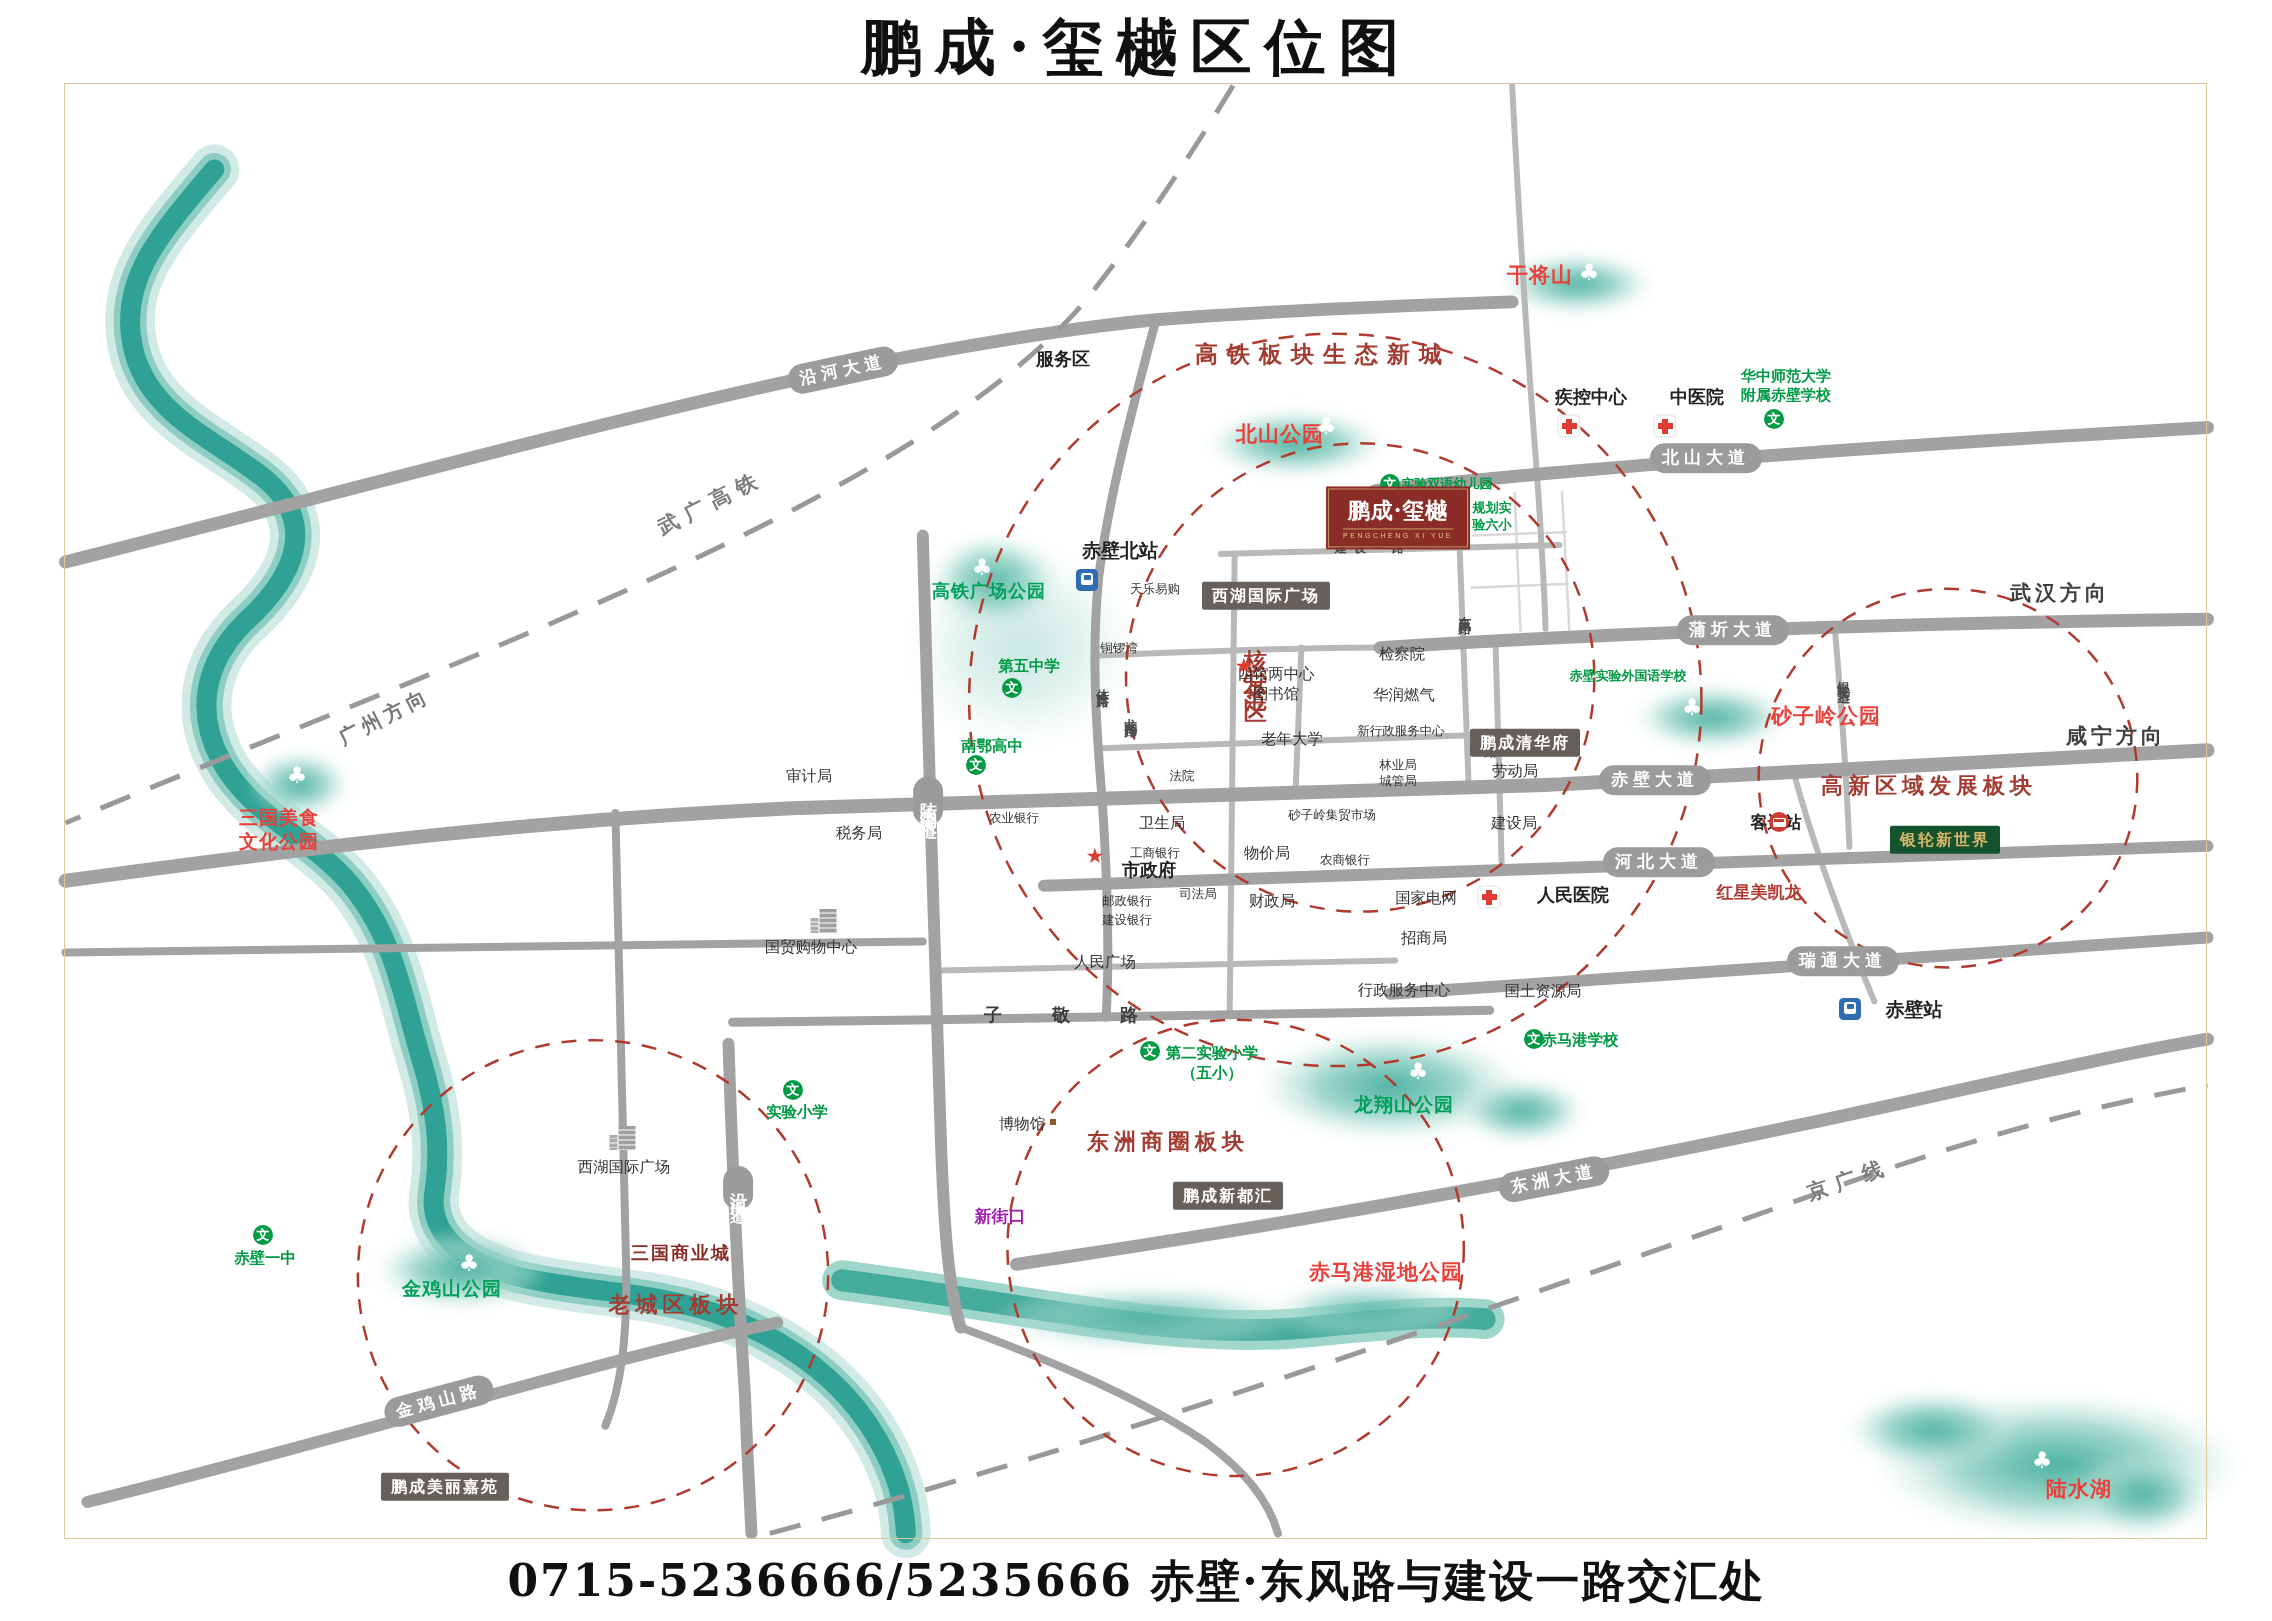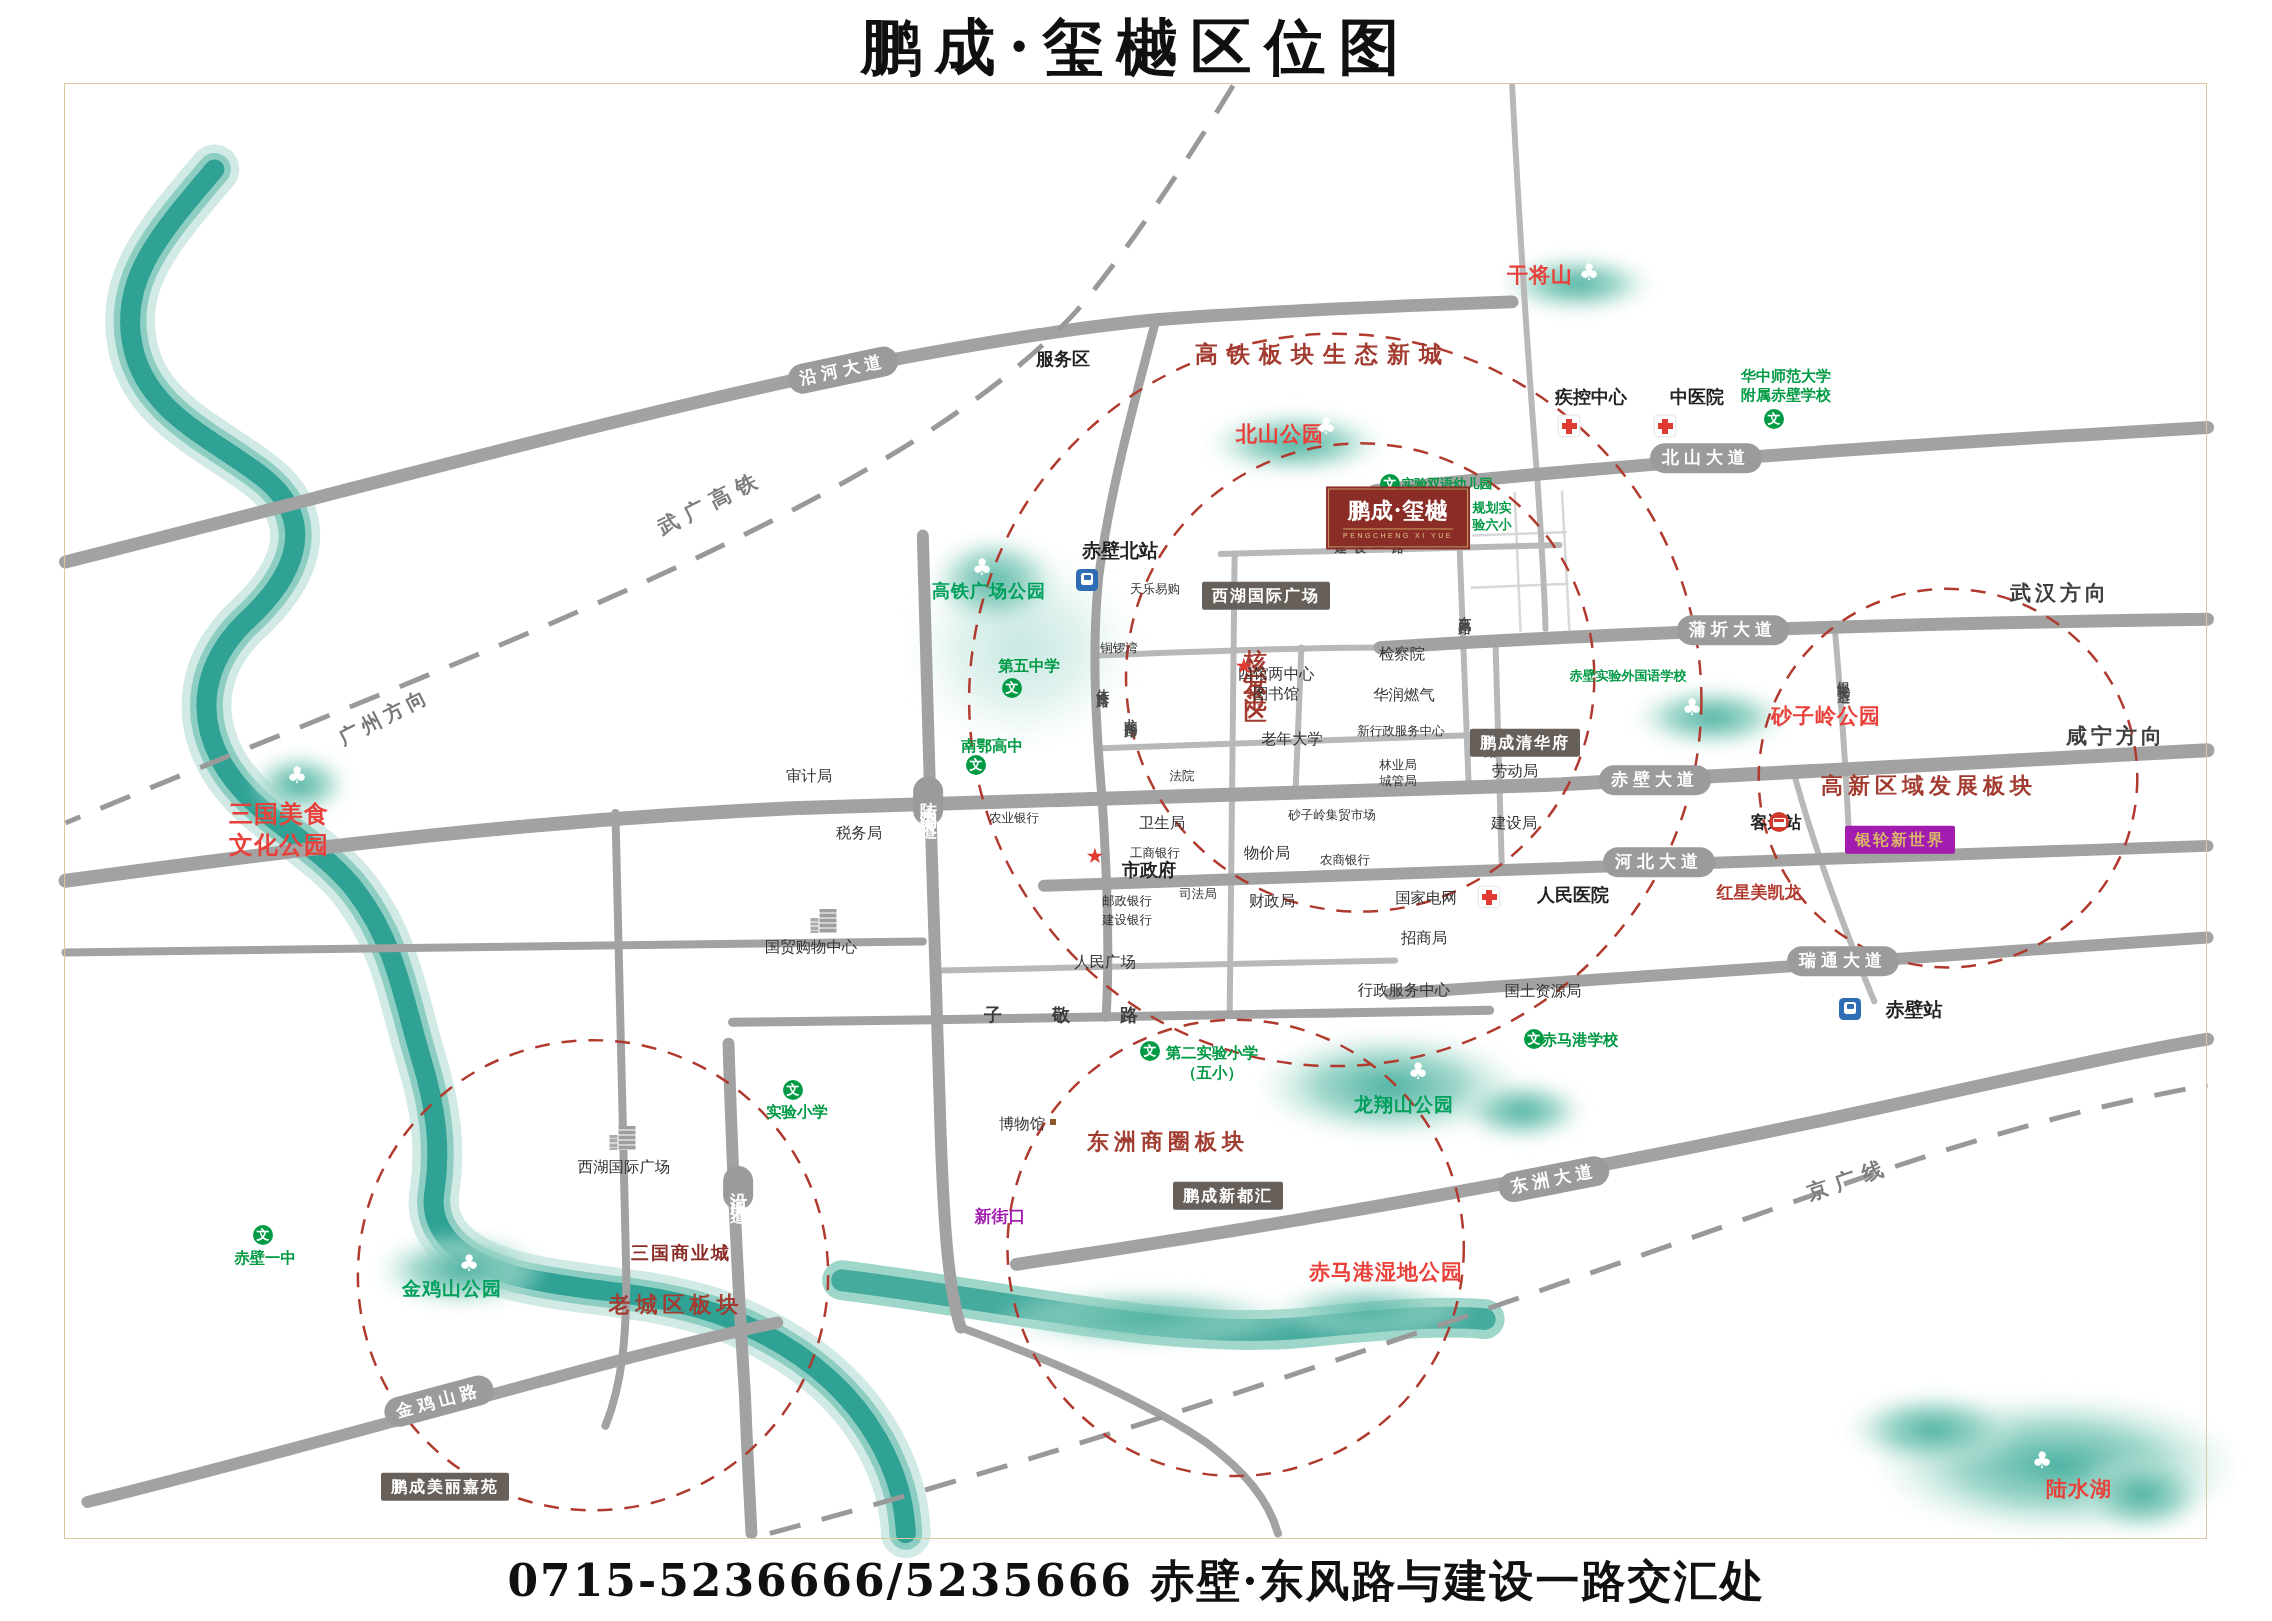--- a/index.html
+++ b/index.html
@@ -36,21 +36,21 @@
   .rail{color:#7d7d7d;font-weight:700;font-size:21px;letter-spacing:8px;}
   .dir-gray{color:#777777;font-weight:700;font-size:20px;letter-spacing:5px;}
   .street{color:#4a4a4a;font-weight:600;font-size:13px;letter-spacing:3px;}
   .spread{color:#3c3c3c;font-weight:700;font-size:18px;letter-spacing:50px;}
   .pill{background:#9b9b9b;color:#ffffff;font-weight:700;font-size:17px;
         padding:4px 12px;border-radius:22px;letter-spacing:5px;}
   .pill.v{padding:12px 4px;}
   .proj{background:#67605a;color:#ffffff;font-size:16px;font-weight:600;
         padding:4px 10px;letter-spacing:2px;border-radius:2px;
         font-family:"DejaVu Serif","Liberation Serif",serif;}
-  .proj.gold{background:#a21caf;color:#d8b56a;}
+  .proj.gold{background:#14532d;color:#d8b56a;margin-left:45px;}
   .logo-box{background:#8a2d26;color:#ffffff;text-align:center;
         padding:7px 14px 5px;border:1px solid #c9a063;outline:2.5px solid #8a2d26;}
   .logo-name{font-family:"DejaVu Serif","Liberation Serif",serif;font-size:22px;
         font-weight:700;letter-spacing:1px;}
   .logo-sub{font-size:7px;color:#e6c98f;letter-spacing:2.5px;margin-top:4px;
         border-top:0.5px solid #c9a063;padding-top:3px;font-weight:400;}
   
   .icon{position:absolute;z-index:3;transform:translate(-50%,-50%);}
   .wen{width:20px;height:20px;border-radius:50%;background:#009944;color:#fff;
        font-size:13px;font-weight:700;display:flex;align-items:center;justify-content:center;}
@@ -212,21 +212,21 @@
 <div class="icon train" style="left:1850px;top:1009px"></div>
 <div class="lbl poi-bold" style="left:1743px;top:823px;font-size:17px">客运站</div>
 <div class="icon bus" style="left:1779px;top:822px"></div>
 
 <div class="lbl park-red" style="left:1540px;top:275px">干将山</div>
 <div class="icon tree" style="left:1589px;top:272px">♣</div>
 <div class="lbl park-red" style="left:1280px;top:434px">北山公园</div>
 <div class="icon tree" style="left:1326px;top:426px">♣</div>
 <div class="lbl park-red" style="left:1826px;top:716px">砂子岭公园</div>
 <div class="icon tree" style="left:1692px;top:707px">♣</div>
-<div class="lbl park-red ml" style="left:279px;top:830px;font-size:24px">三国美食
+<div class="lbl park-red ml" style="left:279px;top:830px;font-size:19px">三国美食
 文化公园</div>
 <div class="icon tree" style="left:297px;top:775px">♣</div>
 <div class="lbl park-red" style="left:1386px;top:1272px">赤马港湿地公园</div>
 <div class="lbl park-red" style="left:2079px;top:1489px">陆水湖</div>
 <div class="icon tree" style="left:2042px;top:1460px">♣</div>
 <div class="lbl park-green" style="left:989px;top:592px;font-size:18px">高铁广场公园</div>
 <div class="icon tree" style="left:982px;top:567px">♣</div>
 <div class="lbl park-green" style="left:452px;top:1289px">金鸡山公园</div>
 <div class="icon tree" style="left:469px;top:1263px">♣</div>
 <div class="lbl park-green" style="left:1404px;top:1105px">龙翔山公园</div>

